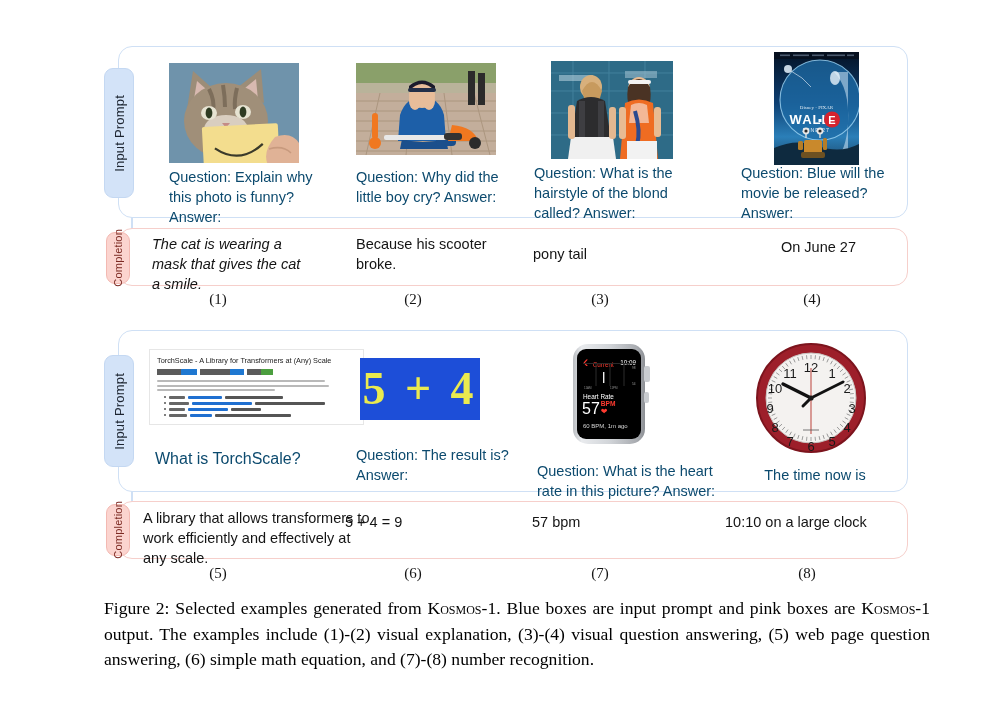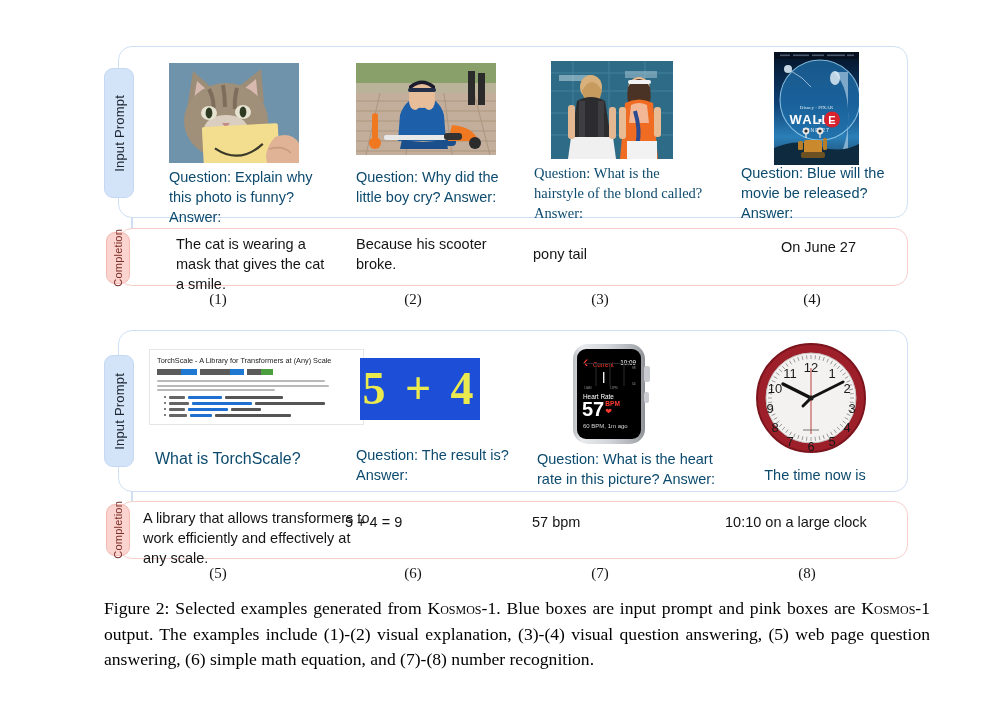--- a/index.html
+++ b/index.html
@@ -188,21 +188,21 @@
     display: flex; justify-content: space-between; align-items: center;
   }
   .w-back { color: #ff3b30; font-size: 6.3px; }
   .w-time { color: #fff; font-size: 6.3px; }
   .w-graph {
     position: absolute; left: 6px; right: 5px; top: 14px; height: 25px;
     border-top: .6px solid #2a2a2a;
   }
   .w-hr { position:absolute; left:6px; top:44px; font-size:6.4px; color:#fff;}
   .w-bpmrow { position:absolute; left:5px; top:50px; display:flex; align-items:flex-start; }
-  .w-num { font-size: 20px; font-weight: 700; line-height: 20px; color:#fff;}
+  .w-num { font-size: 16px; font-weight: 400; line-height: 20px; color:#fff;}
   .w-bpm { font-size: 6.6px; color:#ff3b30; font-weight:700; margin-top:1px; margin-left:1px;}
   .w-heart { color:#ff3b30; font-size:8px; margin-left:1px; }
   .w-foot { position:absolute; left:6px; top:74px; font-size:6px; color:#d6d6d6;}
 
   
   .clock-svg { display:block; }
 </style>
 </head>
 <body>
 
@@ -247,21 +247,21 @@
         <path d="M53 60 L61 60 L57 65 Z" fill="#c48b86"></path>
 
         <rect x="34" y="62" width="76" height="48" rx="2" fill="#f3dd8e" transform="rotate(-3 72 86)"></rect>
         <path d="M46 84 q24 18 48 -2" stroke="#3a3a2a" stroke-width="2.2" fill="none" transform="rotate(-3 72 86)"></path>
 
         <path d="M106 74 q16 -6 24 6 l0 20 -30 4 q-8 -14 6 -30 Z" fill="#e0b296"></path>
         <path d="M100 86 q14 -4 22 4" stroke="#c89a7e" stroke-width="1.6" fill="none"></path>
       </svg>
     </div>
     <div class="cell-caption" style="position:absolute; left:169px; top:167px; width:150px;">Question: Explain why this photo is funny? Answer:</div>
-    <div class="answer" style="left:176px; top:234px; width:160px;">The cat is wearing a mask that gives the cat a smile.</div>
+    <div class="answer" style="left:152px; top:234px; width:160px;font-style:italic;">The cat is wearing a mask that gives the cat a smile.</div>
     <div class="index-label" style="left:188px; top:291px; width:60px;">(1)</div>
 
     <div class="pic boy-photo" style="left:356px; top:63px; width:140px; height:92px;">
       <svg width="140" height="92" viewBox="0 0 140 92">
         <rect width="140" height="92" fill="#c3ae9b"></rect>
         <rect width="140" height="26" fill="#8aa06a"></rect>
         <rect y="20" width="140" height="10" fill="#b9b39a"></rect>
 
         <g stroke="#ab967f" stroke-width="1">
           <line x1="0" y1="38" x2="140" y2="38"></line>
@@ -332,21 +332,21 @@
         <path d="M77 26 q11 -16 22 0 q2 14 -2 20 l-18 0 q-4 -6 -2 -20 Z" fill="#4a3324"></path>
         <rect x="77" y="19" width="23" height="4" rx="2" fill="#f3f3f3"></rect>
         <path d="M74 42 q14 -7 28 0 l5 56 -38 0 Z" fill="#ef6c22"></path>
         <path d="M80 44 q8 -4 16 0 l2 18 -20 0 Z" fill="#f6f6f6" opacity=".55"></path>
         <rect x="68" y="46" width="7" height="32" rx="3" fill="#e8bb92"></rect>
         <rect x="103" y="46" width="7" height="30" rx="3" fill="#e8bb92"></rect>
         <path d="M84 50 q6 20 2 34" stroke="#2b4a8f" stroke-width="4" fill="none"></path>
         <rect x="76" y="80" width="30" height="18" fill="#f2f2f2"></rect>
       </svg>
     </div>
-    <div class="cell-caption" style="position:absolute; left:534px; top:163px; width:170px;font-family:Liberation Serif, serif;">Question: What is the hairstyle of the blond called? Answer:</div>
+    <div class="cell-caption" style="position:absolute; left:534px; top:163px; width:170px;">Question: What is the hairstyle of the blond called? Answer:</div>
     <div class="answer center" style="left:533px; top:244px; width:150px;">pony tail</div>
     <div class="index-label" style="left:570px; top:291px; width:60px;">(3)</div>
 
     <div class="pic walle-photo" style="left:774px; top:52px; width:85px; height:113px;">
       <svg width="85" height="113" viewBox="0 0 85 113">
         <defs>
           <linearGradient id="skyg" x1="0" y1="0" x2="0" y2="1">
             <stop offset="0" stop-color="#041225"></stop>
             <stop offset=".45" stop-color="#0d3f72"></stop>
             <stop offset=".75" stop-color="#2b7fb8"></stop>
@@ -496,21 +496,21 @@
         <div class="w-bpmrow">
           <div class="w-num">57</div>
           <div>
             <div class="w-bpm">BPM</div>
             <div class="w-heart">❤</div>
           </div>
         </div>
         <div class="w-foot">60 BPM, 1m ago</div>
       </div>
     </div>
-    <div class="cell-caption" style="position:absolute; left:537px; top:449px; width:196px;">Question: What is the heart rate in this picture? Answer:</div>
+    <div class="cell-caption" style="position:absolute; left:537px; top:461px; width:196px;">Question: What is the heart rate in this picture? Answer:</div>
     <div class="answer center" style="left:532px; top:512px; width:150px;">57 bpm</div>
     <div class="index-label" style="left:570px; top:565px; width:60px;">(7)</div>
 
     <div class="pic" style="left:755px; top:342px; width:112px; height:112px;">
       <svg class="clock-svg" width="112" height="112" viewBox="0 0 112 112">
         <circle cx="56" cy="56" r="54" fill="#9d1f2a"></circle>
         <circle cx="56" cy="56" r="54" fill="none" stroke="#7c141d" stroke-width="2"></circle>
         <circle cx="56" cy="56" r="45" fill="#f4f2f0"></circle>
         <circle cx="56" cy="56" r="45" fill="none" stroke="#c9c5c2" stroke-width="1"></circle>
         <g stroke="#8d8d8d" stroke-width="0.8">

